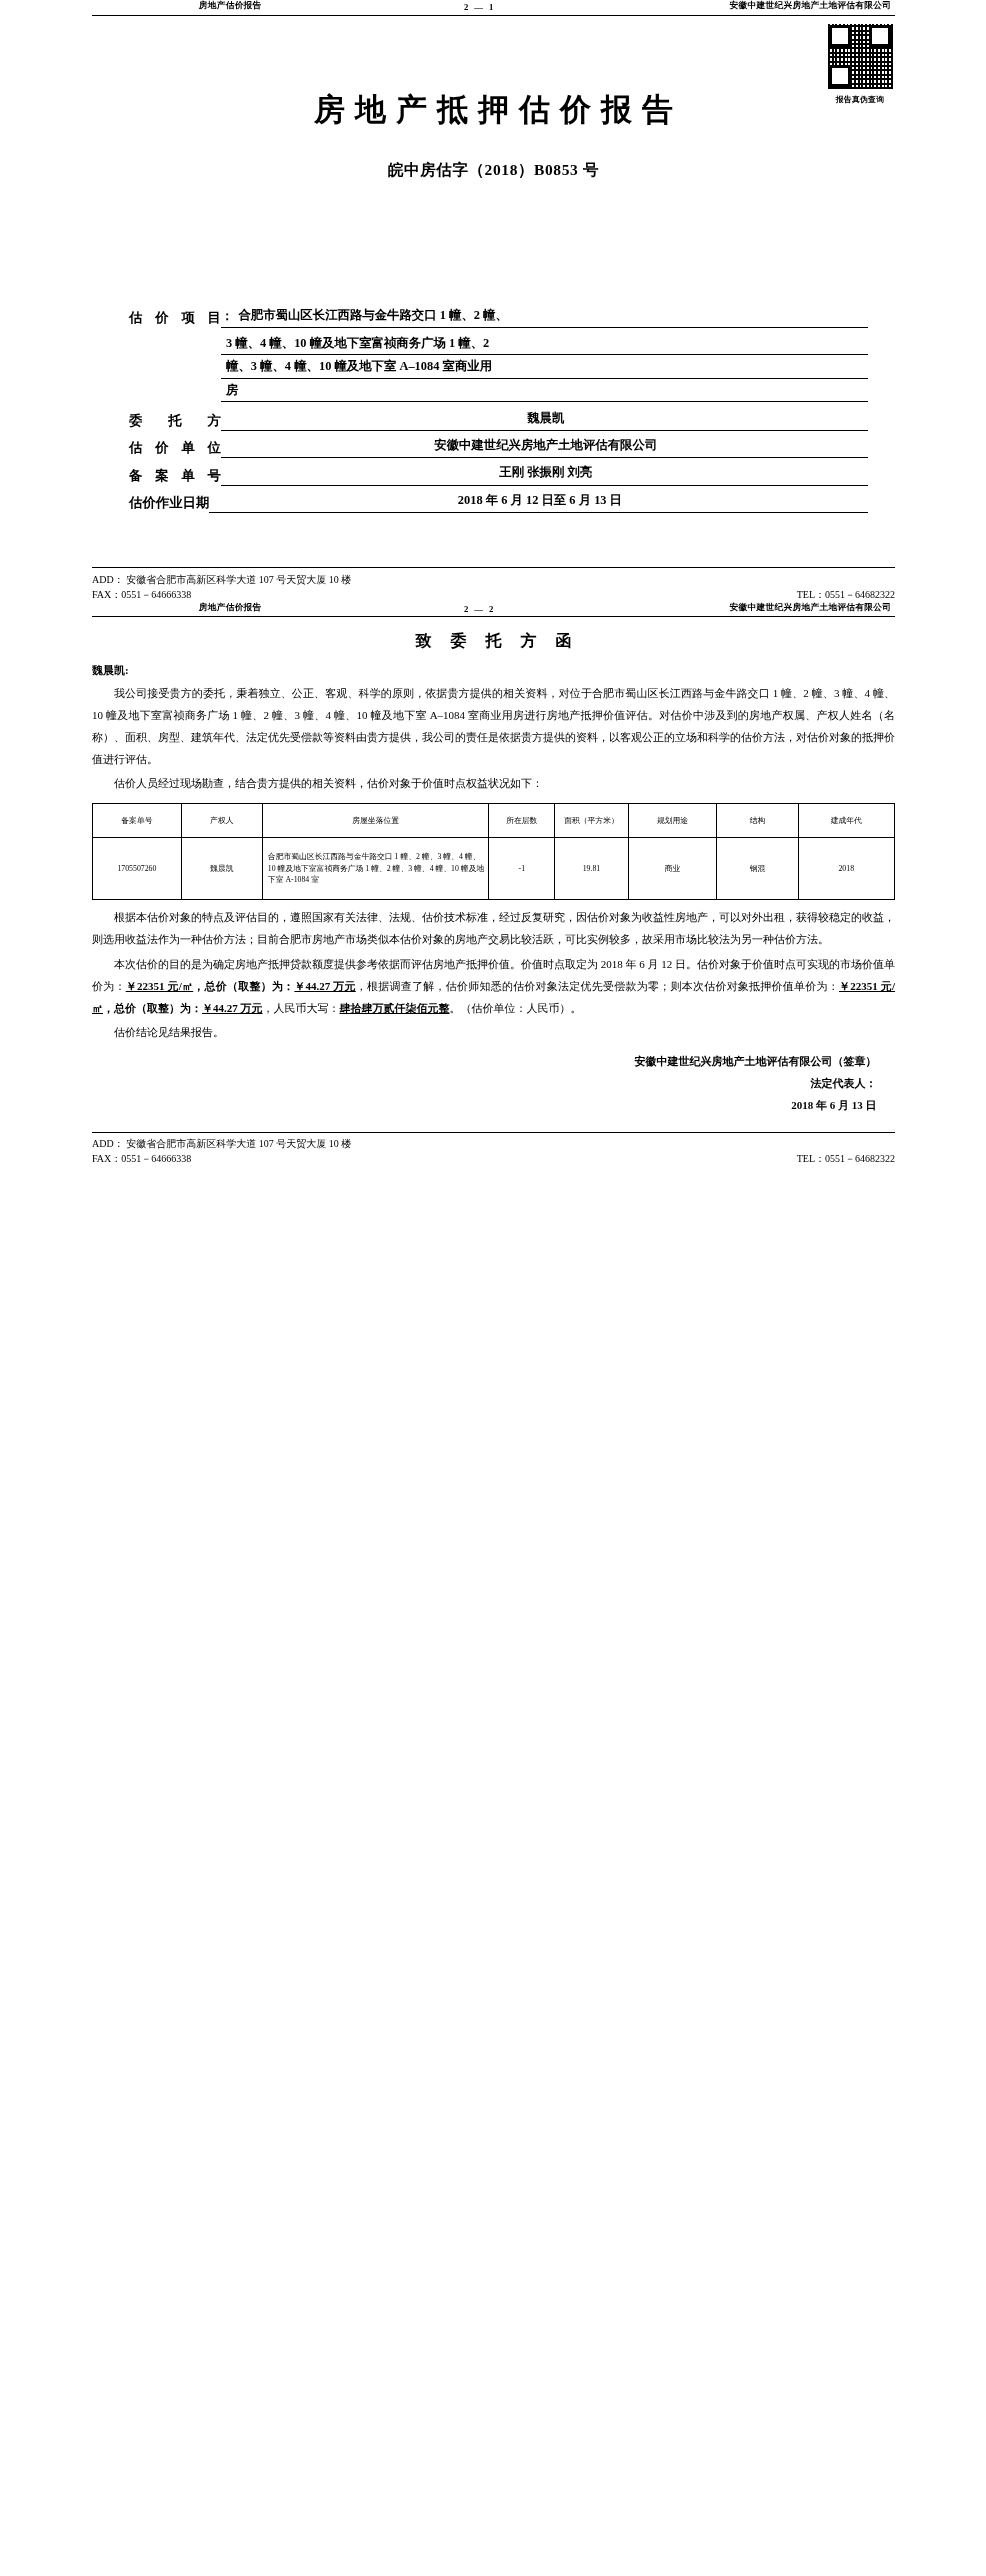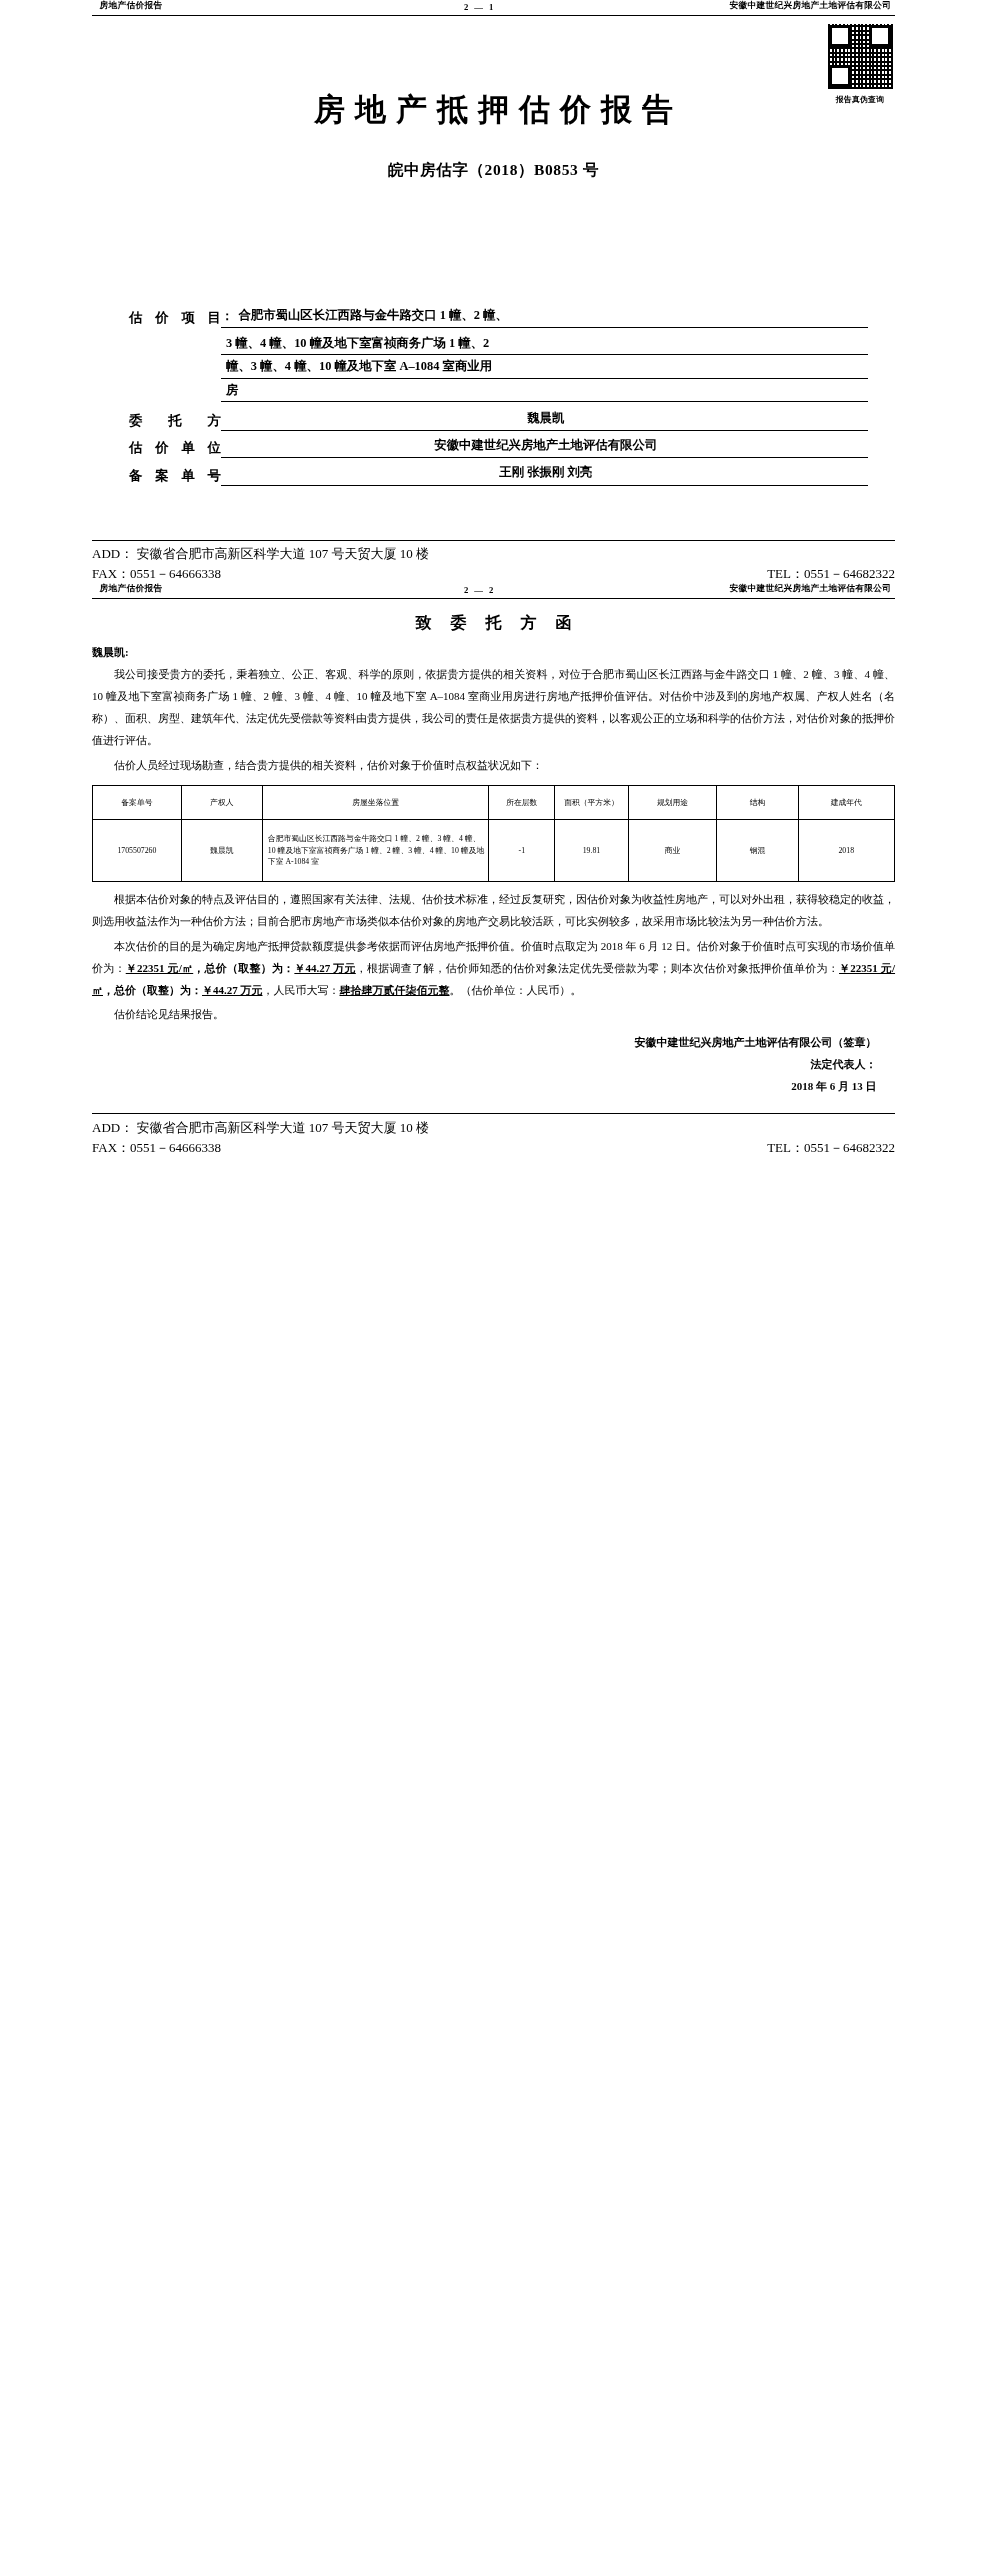--- a/index.html
+++ b/index.html
@@ -23,29 +23,29 @@
   .run-head {
     display: flex;
     align-items: flex-end;
     justify-content: space-between;
     font-size: 8.7px;
     font-weight: bold;
     border-bottom: 0.6px solid #000;
     padding-bottom: 2.5px;
     letter-spacing: 0.3px;
   }
-  .run-head .rh-left { width: 33%; text-align: left; padding-left: 7.5px;}
+  .run-head .rh-left { width: 33%; text-align: center; padding-left: 7.5px;}
   .run-head .rh-mid { width: 30%; text-align: center; letter-spacing: 1.9px;}
   .run-head .rh-right { width: 37%; text-align: right; padding-right: 3.7px;}
 
   
   .run-foot {
     border-top: 0.6px solid #000;
     padding-top: 3.7px;
-    font-size: 13px;
+    font-size: 10px;
     line-height: 1.5;
   }
   .run-foot .fl { display: flex; justify-content: space-between; }
   .run-foot .fl span { white-space: nowrap; }
 
   
   .qr-wrap {
     position: absolute;
     right: 92px;
     top: 23.6px;
@@ -252,20 +252,24 @@
     <div class="field-row">
       <span class="field-label spread">估价单位</span>
       <span class="field-value center">安徽中建世纪兴房地产土地评估有限公司</span>
     </div>
 
     <div class="field-row">
       <span class="field-label spread">备案单号</span>
       <span class="field-value center">王刚  张振刚  刘亮</span>
     </div>
 
+    <div class="field-row">
+      <span class="field-label">估价作业日期</span>
+      <span class="field-value center">2018 年 6 月 12 日至 6 月 13 日</span>
+    </div>
 
   </div>
 
   <div style="height:50px;"></div>
 
   <div class="run-foot">
     <div>ADD： 安徽省合肥市高新区科学大道 107 号天贸大厦 10 楼</div>
     <div class="fl">
       <span>FAX：0551－64666338</span>
       <span>TEL：0551－64682322</span>

